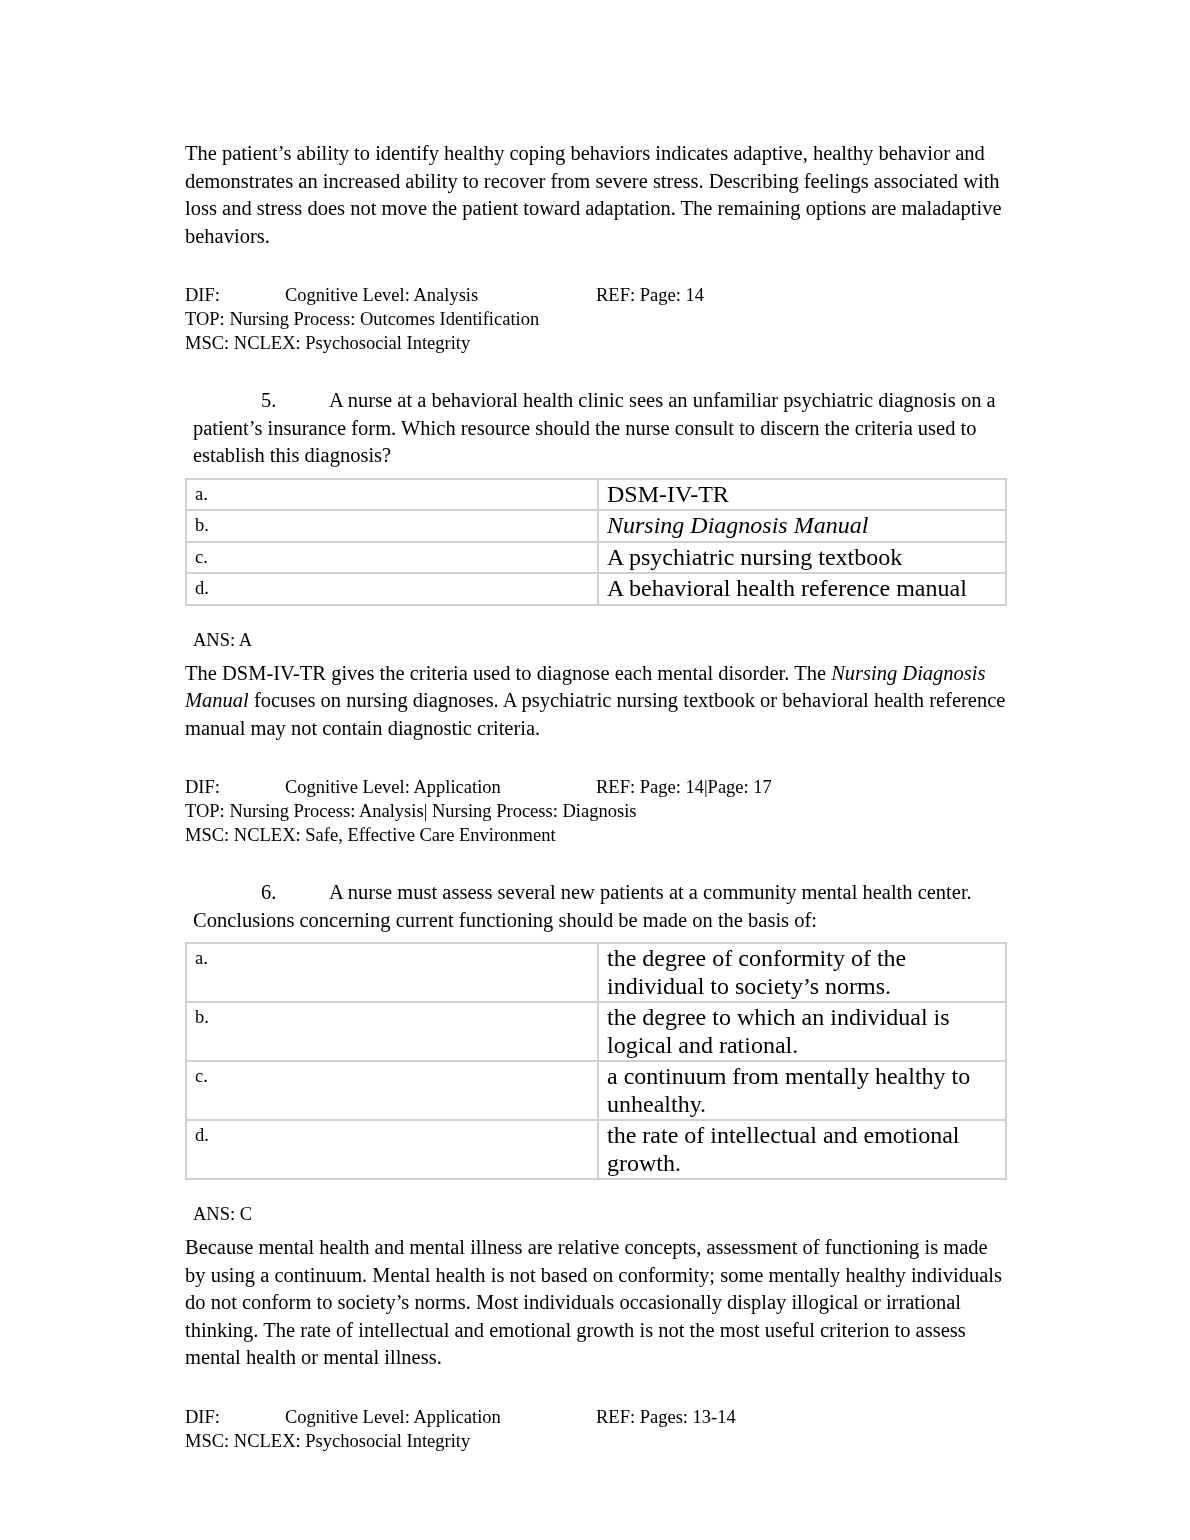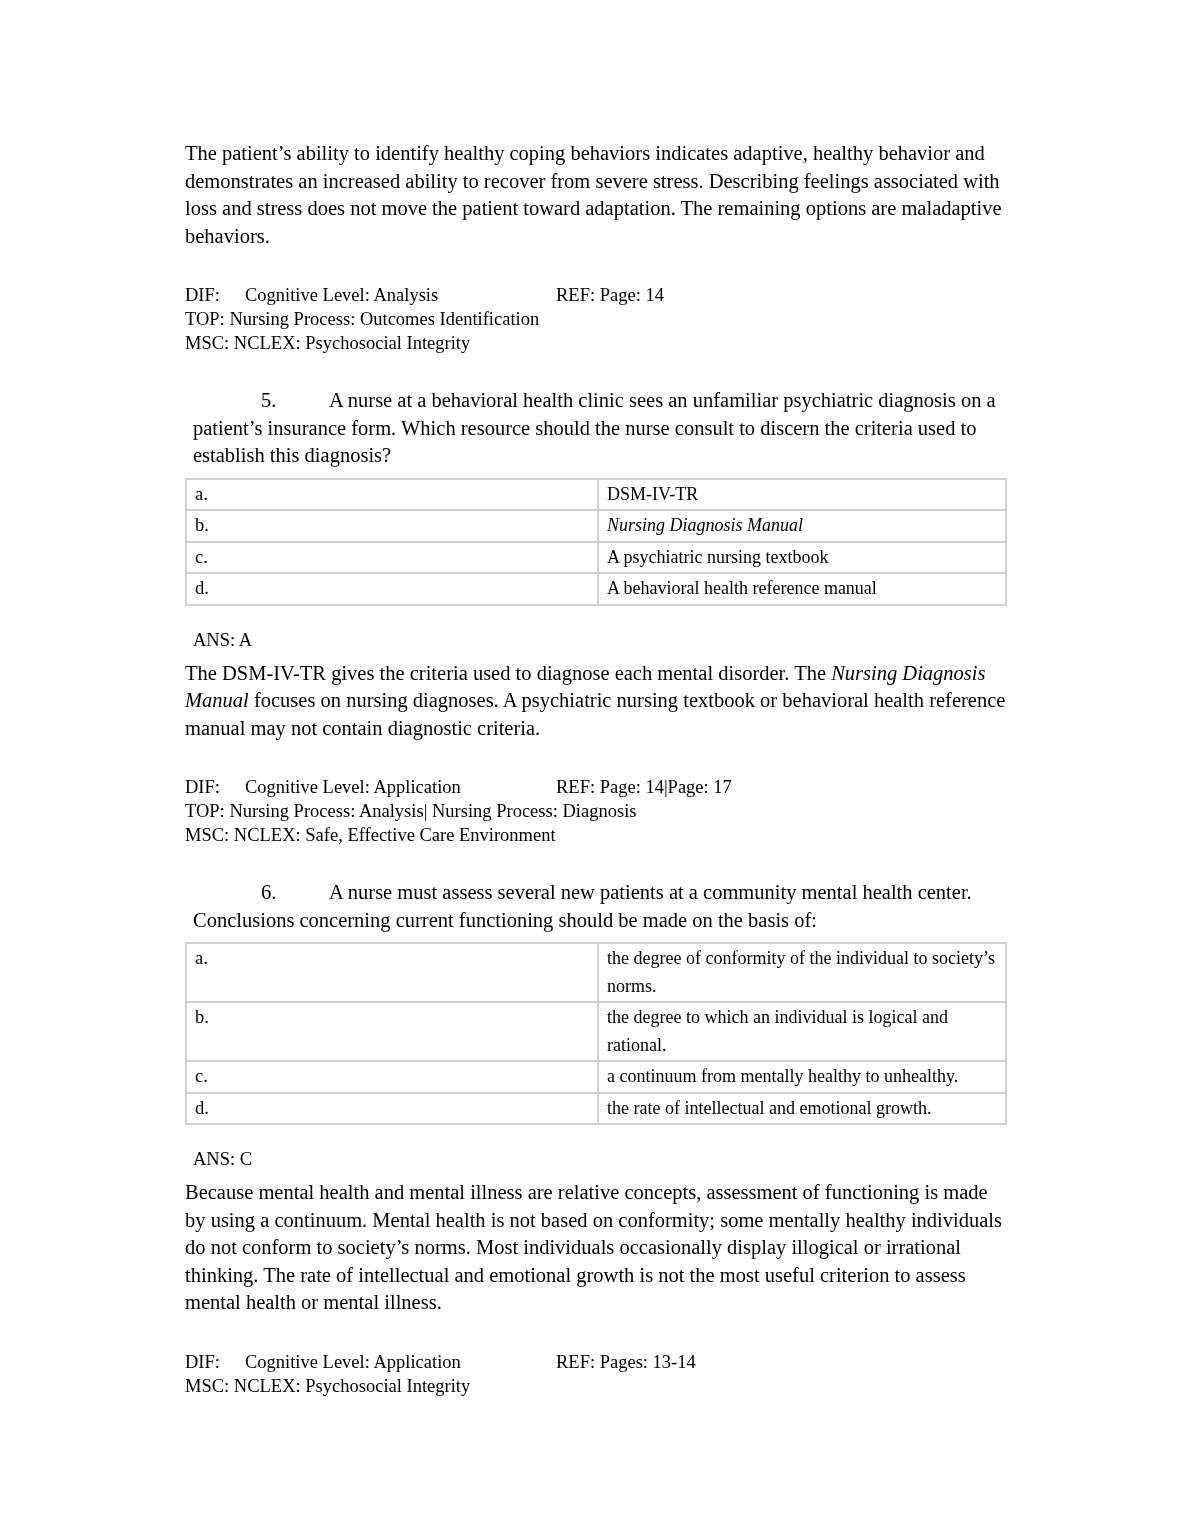--- a/index.html
+++ b/index.html
@@ -5,30 +5,30 @@
     html, body { margin: 0; padding: 0; background: #ffffff; }
     body {
       width: 1190px; height: 1540px; position: relative; overflow: hidden;
       font-family: "Liberation Serif", "DejaVu Serif", serif;
       color: #000;
     }
     .page { position: absolute; left: 185px; top: 140px; width: 825px; }
     .para { font-size: 20.5px; line-height: 27.5px; margin: 0; }
     .meta { font-size: 18.5px; line-height: 24px; margin: 0; }
     .meta .tab1 { display: inline-block; width: 60px; }
-    .meta .tab2 { display: inline-block; width: 311px; }
+    .meta .tab2 { display: inline-block; width: 311px; margin-left: 40px; }
     .q { font-size: 20.5px; line-height: 27.5px; margin: 8px; }
     .q .num { display: inline-block; width: 68px; padding-left: 68px; }
     table.opts { border-collapse: collapse; width: 822px; margin: 0; }
     table.opts td {
       border: 2px solid #d0d0d0; vertical-align: top;
       padding: 1px 10px 1px 8px;
     }
     table.opts td.lbl { width: 392px; font-size: 18.5px; line-height: 27.5px; padding-top: 1px; }
-    table.opts td.txt { font-size: 18px; line-height: 27.5px; }
+    table.opts td.txt { font-size: 24px; line-height: 27.5px; }
     .ans { font-size: 18.5px; line-height: 24px; margin: 8px; }
     i { }
   </style>
 </head>
 <body>
 
 <div class="page">
 
   <p class="para">The patient’s ability to identify healthy coping behaviors indicates adaptive, healthy behavior and demonstrates an increased ability to recover from severe stress. Describing feelings associated with loss and stress does not move the patient toward adaptation. The remaining options are maladaptive behaviors.</p>
 

